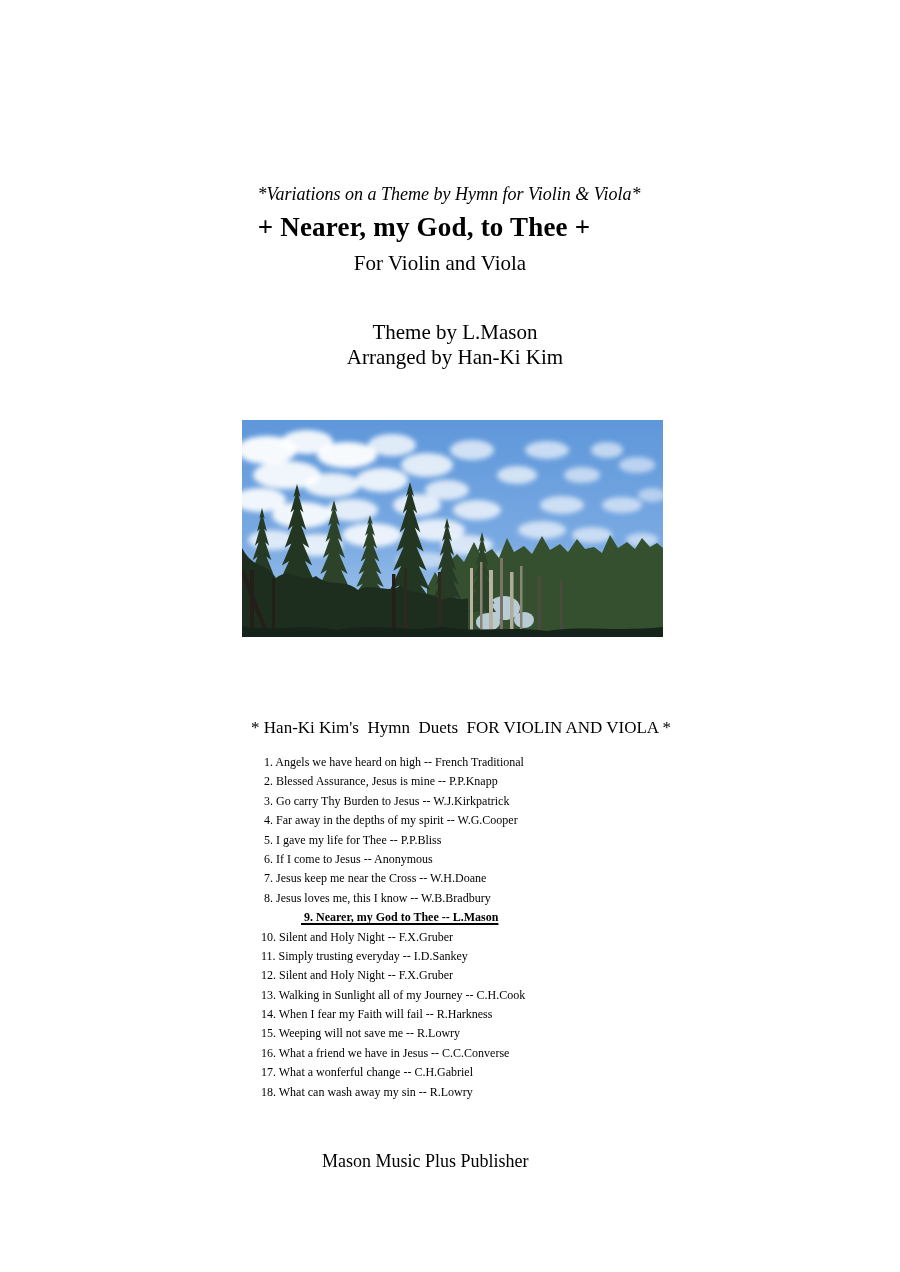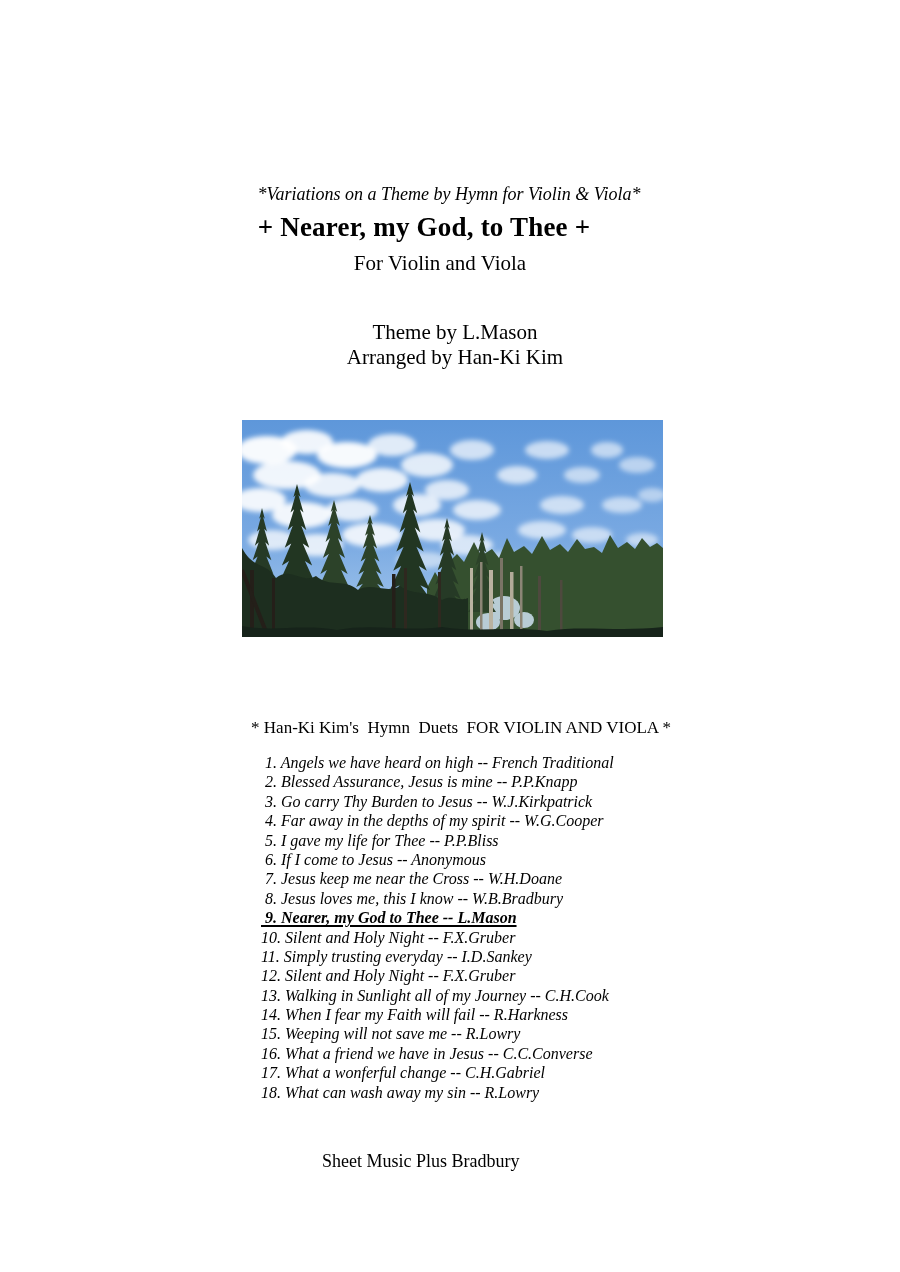--- a/index.html
+++ b/index.html
@@ -14,28 +14,29 @@
   .t-title{top:214px;font-size:27px;font-weight:bold;transform:translateX(-26px);letter-spacing:0.2px;}
   .t-instr{top:253px;font-size:21px;transform:translateX(-10px);}
   .t-theme{top:322px;font-size:21px;transform:translateX(5px);}
   .t-arr{top:347px;font-size:21px;transform:translateX(5px);}
   .t-listheader{top:719px;font-size:17px;transform:translateX(11px);}
   .photo{
     left:242px;top:420px;width:421px;height:217px;overflow:hidden;
   }
   .photo svg{display:block;}
   .hymn-list{
-    left:261px;top:753px;font-size:16px;line-height:19.4px;white-space:pre;font-style:italic;
+    left:261px;top:753px;font-size:12px;line-height:19.4px;white-space:pre;
   }
   .hymn-item{height:19.4px;}
   .hymn-item.highlight{
     font-weight:bold;
     text-decoration:underline;
     text-decoration-thickness:1.8px;
     text-underline-offset:2px;
+    margin-left:40px;
   }
   .t-footer{left:322px;top:1152px;font-size:18px;line-height:1;white-space:pre;}
 </style>
 </head>
 <body>
 
 <div class="abs center-line t-subtitle">*Variations on a Theme by Hymn for Violin &amp; Viola*</div>
 <div class="abs center-line t-title">+ Nearer, my God, to Thee +</div>
 <div class="abs center-line t-instr">For Violin and Viola</div>
 <div class="abs center-line t-theme">Theme by L.Mason</div>
@@ -134,13 +135,13 @@
     </g>
 
     <path fill="#16231a" d="M0,217 L0,206 C30,212 60,204 95,210 C130,203 165,212 200,207 C235,213 270,206 305,211 C340,205 375,212 421,207 L421,217 Z"></path>
   </svg>
 </div>
 
 <div class="abs center-line t-listheader">* Han-Ki Kim's  Hymn  Duets  FOR VIOLIN AND VIOLA *</div>
 
 <div class="abs hymn-list"><div class="hymn-item"> 1. Angels we have heard on high -- French Traditional</div><div class="hymn-item"> 2. Blessed Assurance, Jesus is mine -- P.P.Knapp</div><div class="hymn-item"> 3. Go carry Thy Burden to Jesus -- W.J.Kirkpatrick</div><div class="hymn-item"> 4. Far away in the depths of my spirit -- W.G.Cooper</div><div class="hymn-item"> 5. I gave my life for Thee -- P.P.Bliss</div><div class="hymn-item"> 6. If I come to Jesus -- Anonymous</div><div class="hymn-item"> 7. Jesus keep me near the Cross -- W.H.Doane</div><div class="hymn-item"> 8. Jesus loves me, this I know -- W.B.Bradbury</div><div class="hymn-item highlight"> 9. Nearer, my God to Thee -- L.Mason</div><div class="hymn-item">10. Silent and Holy Night -- F.X.Gruber</div><div class="hymn-item">11. Simply trusting everyday -- I.D.Sankey</div><div class="hymn-item">12. Silent and Holy Night -- F.X.Gruber</div><div class="hymn-item">13. Walking in Sunlight all of my Journey -- C.H.Cook</div><div class="hymn-item">14. When I fear my Faith will fail -- R.Harkness</div><div class="hymn-item">15. Weeping will not save me -- R.Lowry</div><div class="hymn-item">16. What a friend we have in Jesus -- C.C.Converse</div><div class="hymn-item">17. What a wonferful change -- C.H.Gabriel</div><div class="hymn-item">18. What can wash away my sin -- R.Lowry</div></div>
 
-<div class="abs t-footer">Sheet Music Plus Bradbury</div>
+<div class="abs t-footer">Mason Music Plus Publisher</div>
 
 </body></html>

